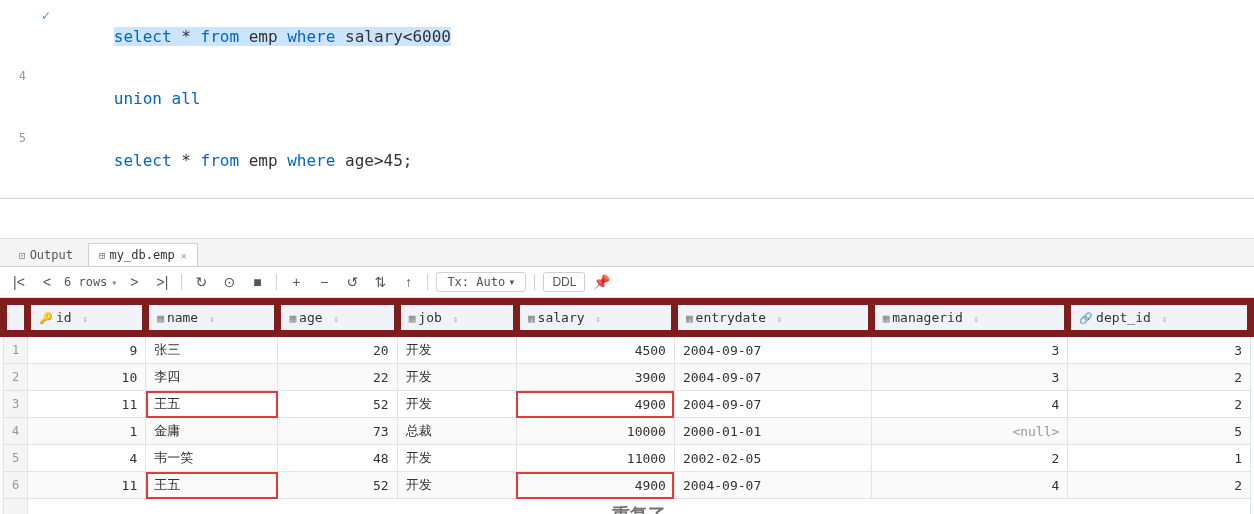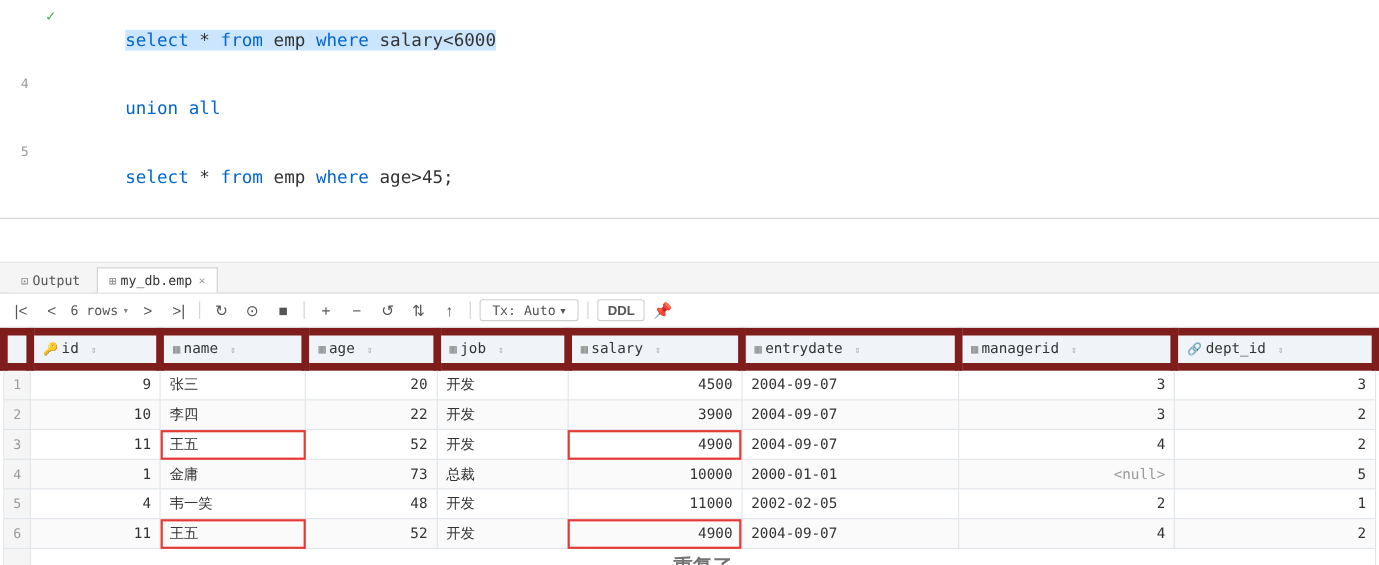--- a/index.html
+++ b/index.html
@@ -142,21 +142,20 @@
       color: #555;
     }
     .ddl-btn {
       border: 1px solid #d0d0d0;
       padding: 2px 8px;
       border-radius: 3px;
       cursor: pointer;
       font-size: 12px;
       color: #555;
       background: #fff;
-      font-weight: bold;
     }
 
     
     .data-table-wrap {
       overflow-x: auto;
     }
     .data-table {
       width: 100%;
       border-collapse: collapse;
       font-size: 13px;

